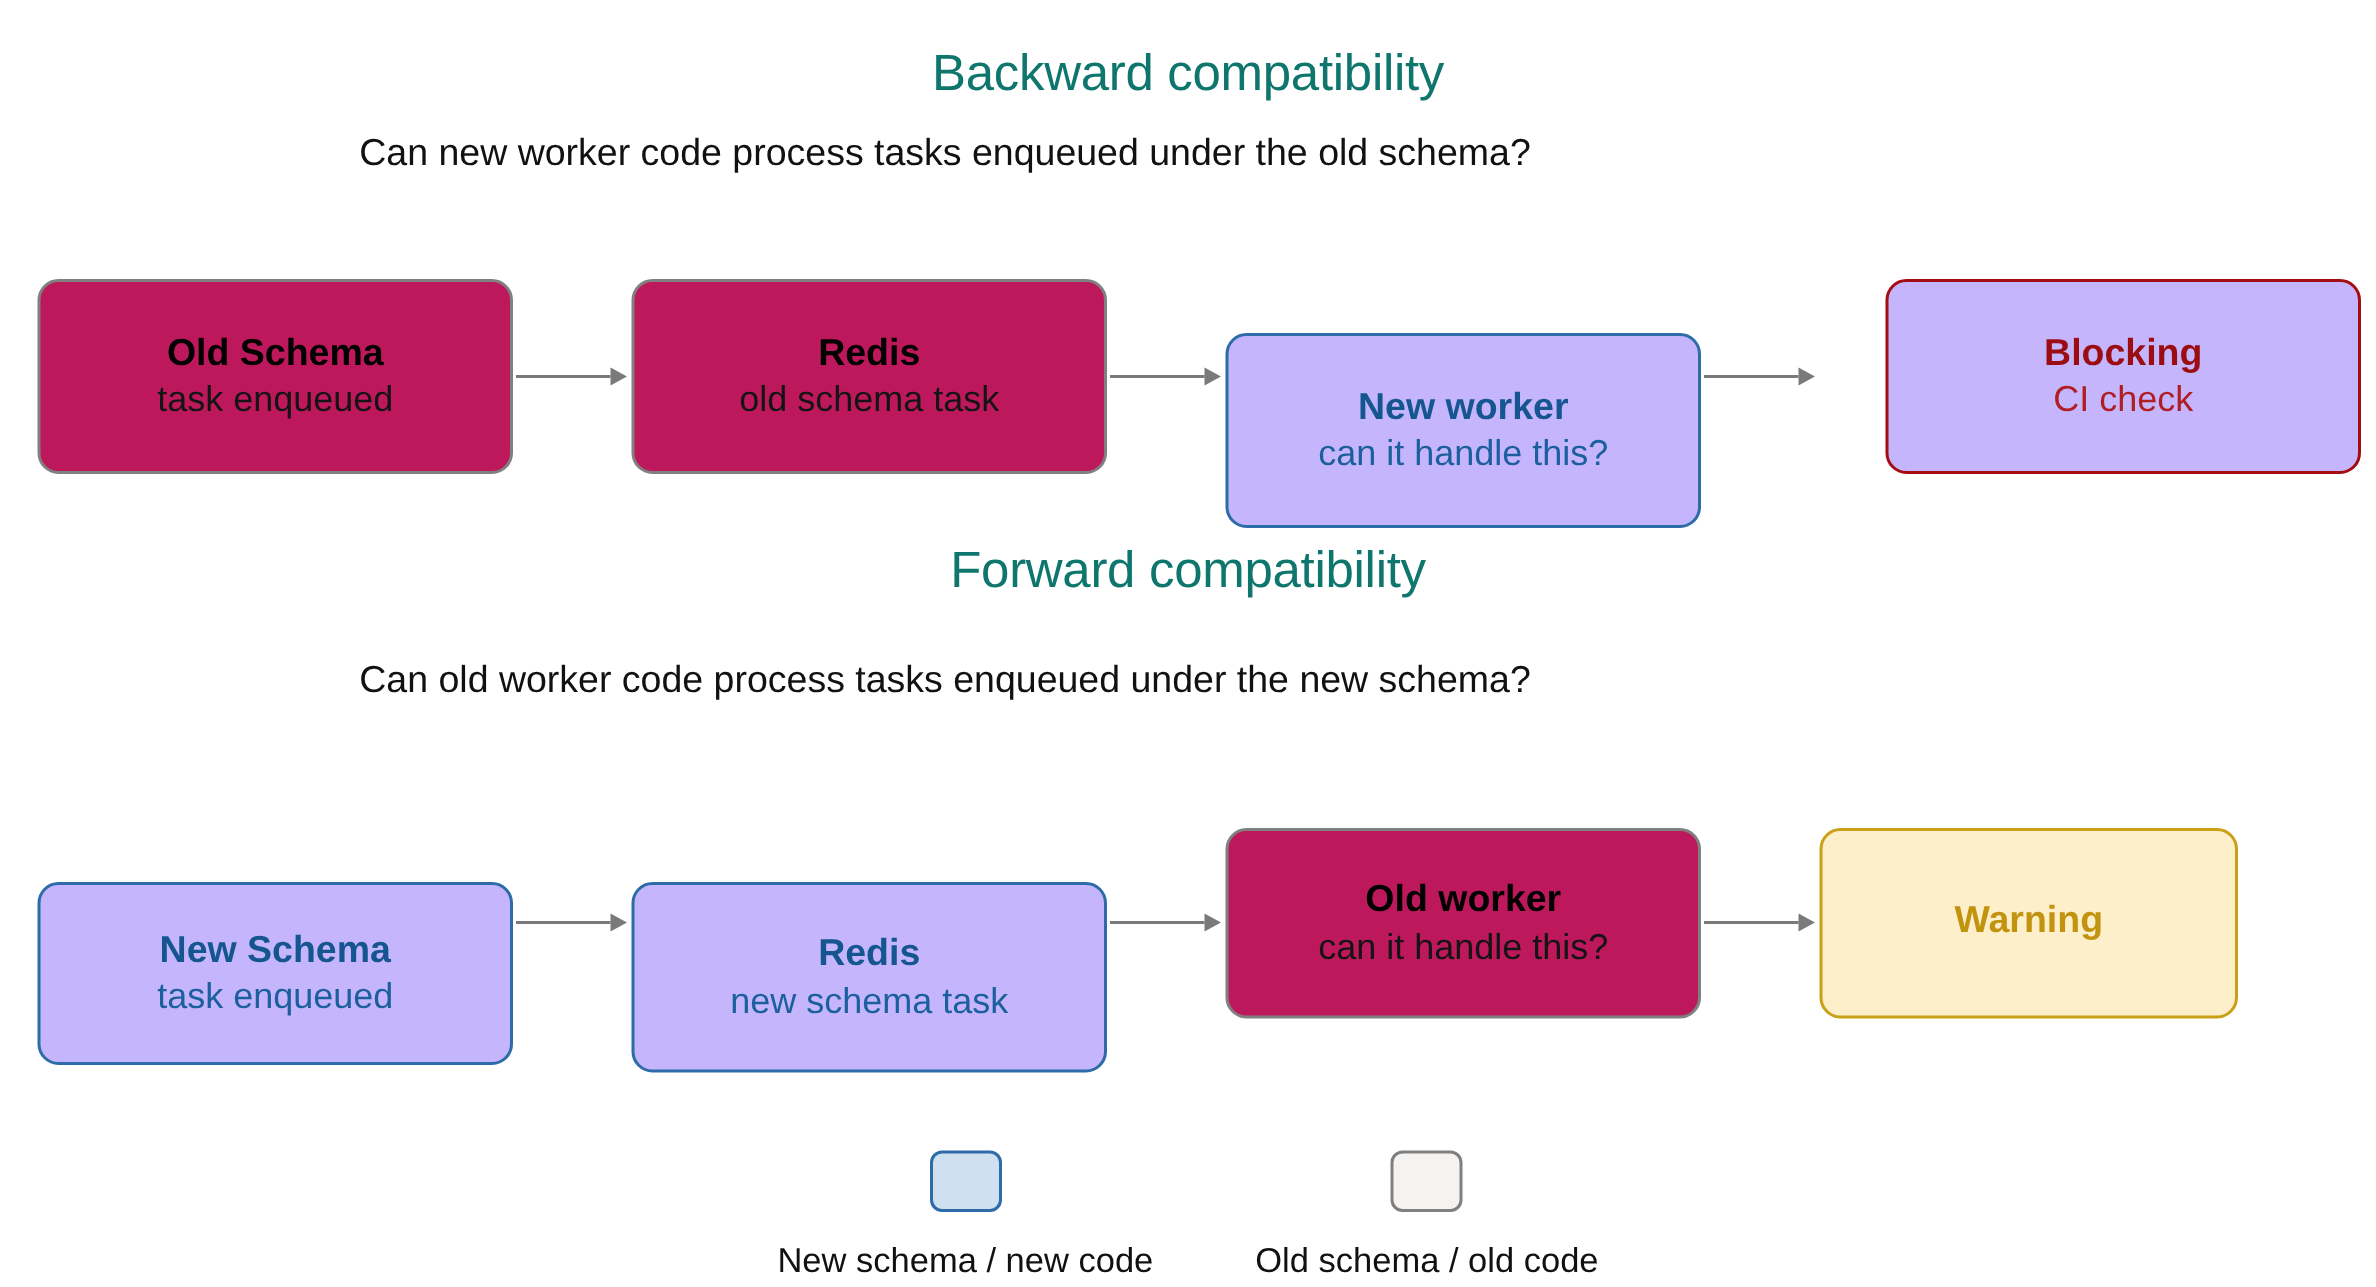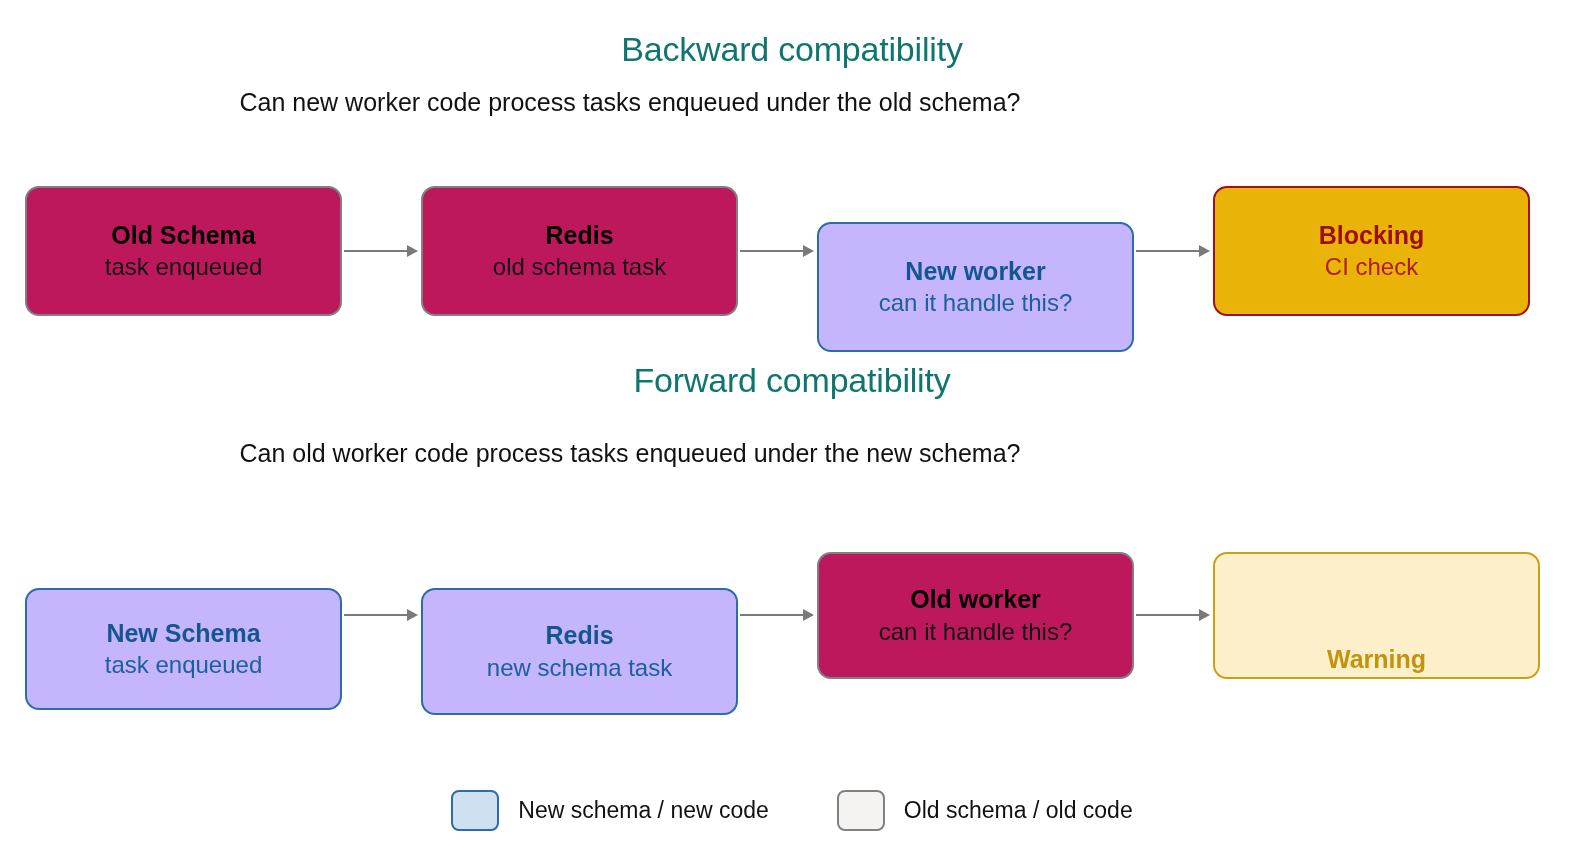--- a/index.html
+++ b/index.html
@@ -81,22 +81,23 @@
   
   .node.blue {
     background: #c4b5fd;
     border-color: #2d6ca8;
     margin-top: 36px;
   }
   .node.blue .t1 { color: #155690; }
   .node.blue .t2 { color: #1b5f9c; }
 
   .node.red {
-    background: #eab308;
+    background: #c4b5fd;
     border-color: #a40d12;
+    margin-left: 44px;
   }
   .node.red .t1 { color: #9c0d11; }
   .node.red .t2 { color: #b01d22; }
 
   .node.yellow {
     background: #fdefca;
     border-color: #caa017;
   }
   .node.yellow .t1 { color: #c2930e; }
   .node.yellow .t2 { color: #c2930e; }
@@ -130,21 +131,21 @@
     width: 1584px;
     height: 60px;
     display: flex;
     flex-direction: row;
     align-items: center;
     justify-content: center;
     gap: 68px;
   }
   .legend-item {
     display: flex;
-    flex-direction: row;
+    flex-direction: column;
     align-items: center;
     gap: 19px;
     margin-top: 36px;
   }
   .swatch {
     box-sizing: border-box;
     width: 48px;
     height: 41px;
     border-radius: 8px;
     border: 2px solid #808080;
@@ -235,21 +236,21 @@
     <div class="node" style="left:817px; top:0; width:317px; height:127px;">
       <div class="t1">Old worker</div>
       <div class="t2">can it handle this?</div>
     </div>
 
     <div class="arrow" style="left:1136px; top:57px; width:74px;">
       <div class="shaft" style="width:63px;"></div>
       <div class="head" style="left:63px;"></div>
     </div>
 
-    <div class="node yellow" style="left:1213px; top:0; width:327px; height:127px;justify-content:flex-end;">
+    <div class="node yellow" style="left:1213px; top:0; width:279px; height:127px;">
       <div class="t1">Warning</div>
       <div class="t2"></div>
     </div>
 
   </div>
 
   <div class="legend" style="top:762px;">
 
     <div class="legend-item">
       <div class="swatch blue"></div>

